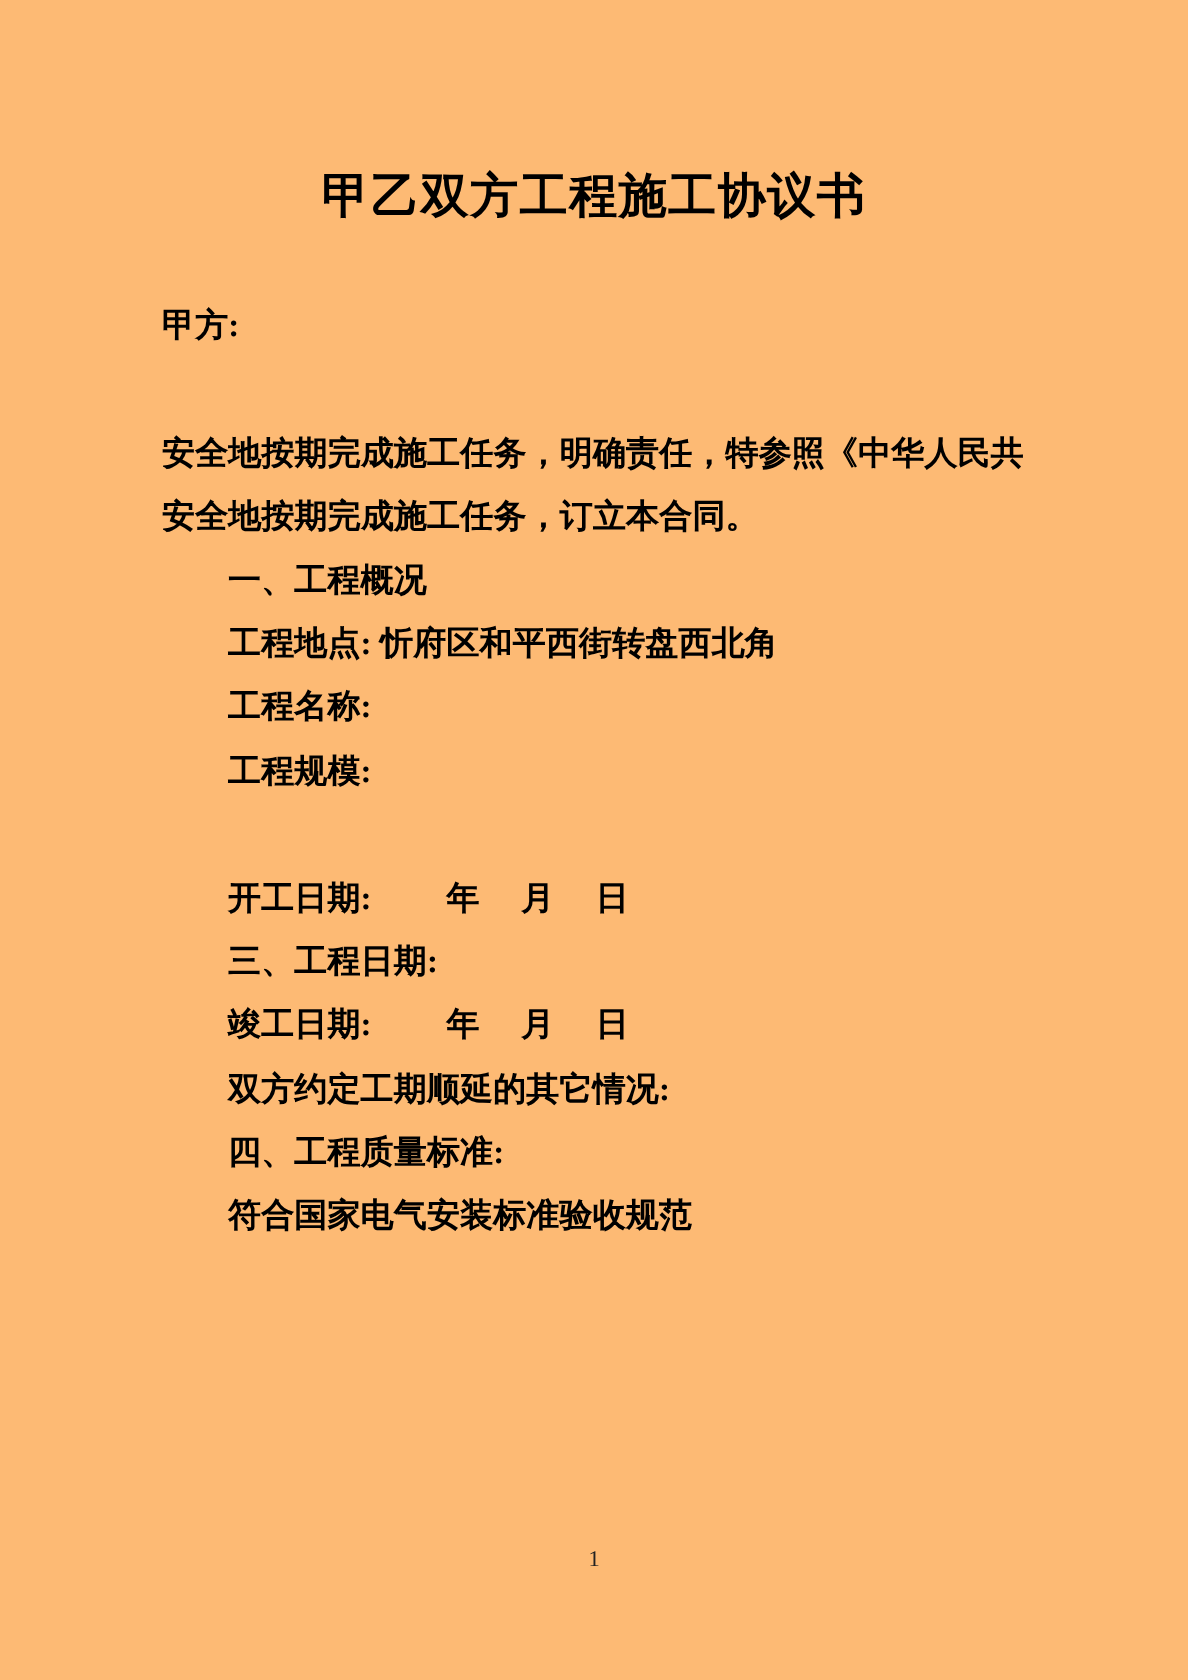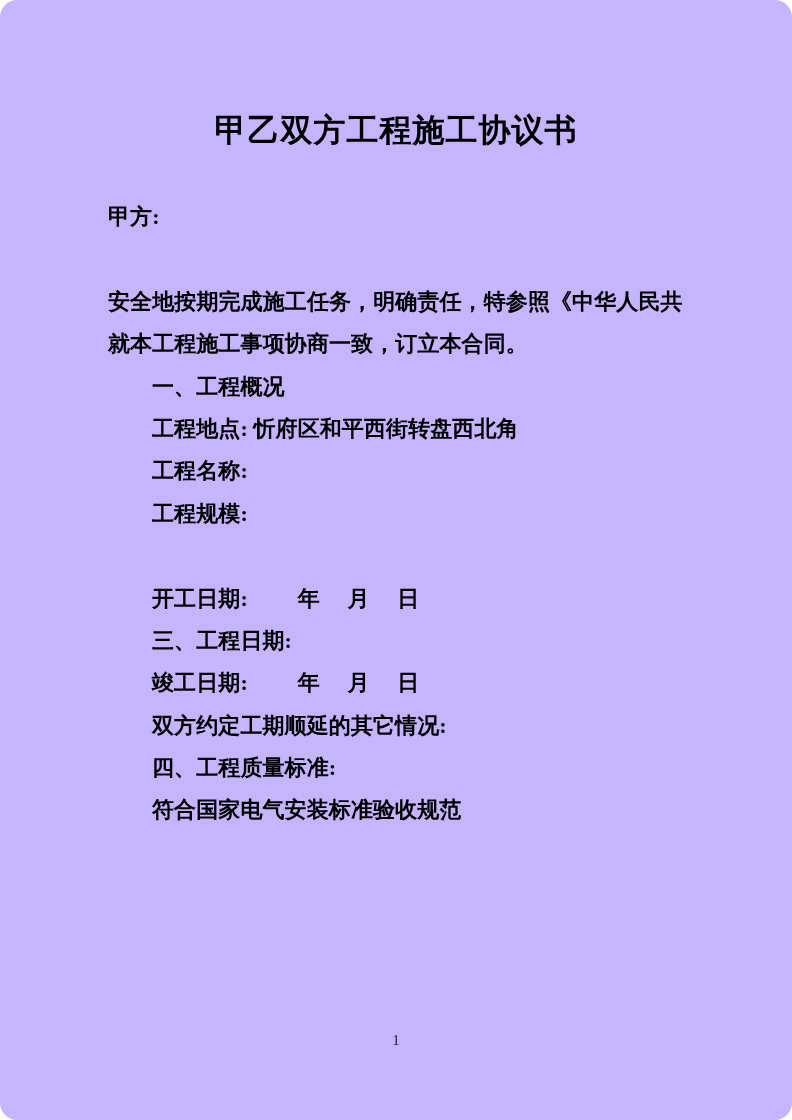--- a/index.html
+++ b/index.html
@@ -11,22 +11,21 @@
     height: 1120px;
     background: #ffffff;
     position: relative;
     overflow: hidden;
     color: #000000;
     font-family: "Liberation Serif", "DejaVu Serif", serif;
   }
   .page {
     position: absolute;
     inset: 0;
-    background: #c4b5fd;
-    border-radius: 17px;
+    background: #fdba74;
   }
   .doc-title {
     position: absolute;
     top: 112px;
     left: 0;
     width: 792px;
     margin: 0;
     text-align: center;
     font-size: 32px;
     line-height: 36px;
@@ -76,21 +75,21 @@
 
     <div class="line">甲方:</div>
 
 
     <div class="line"></div>
 
 
     <div class="line">安全地按期完成施工任务，明确责任，特参照《中华人民共</div>
 
 
-    <div class="line">就本工程施工事项协商一致，订立本合同。</div>
+    <div class="line">安全地按期完成施工任务，订立本合同。</div>
 
     <div class="line indent">一、工程概况</div>
 
     <div class="line indent">工程地点: 忻府区和平西街转盘西北角</div>
 
     <div class="line indent">工程名称:</div>
 
     <div class="line indent">工程规模:</div>
 
     <div class="line"></div>

